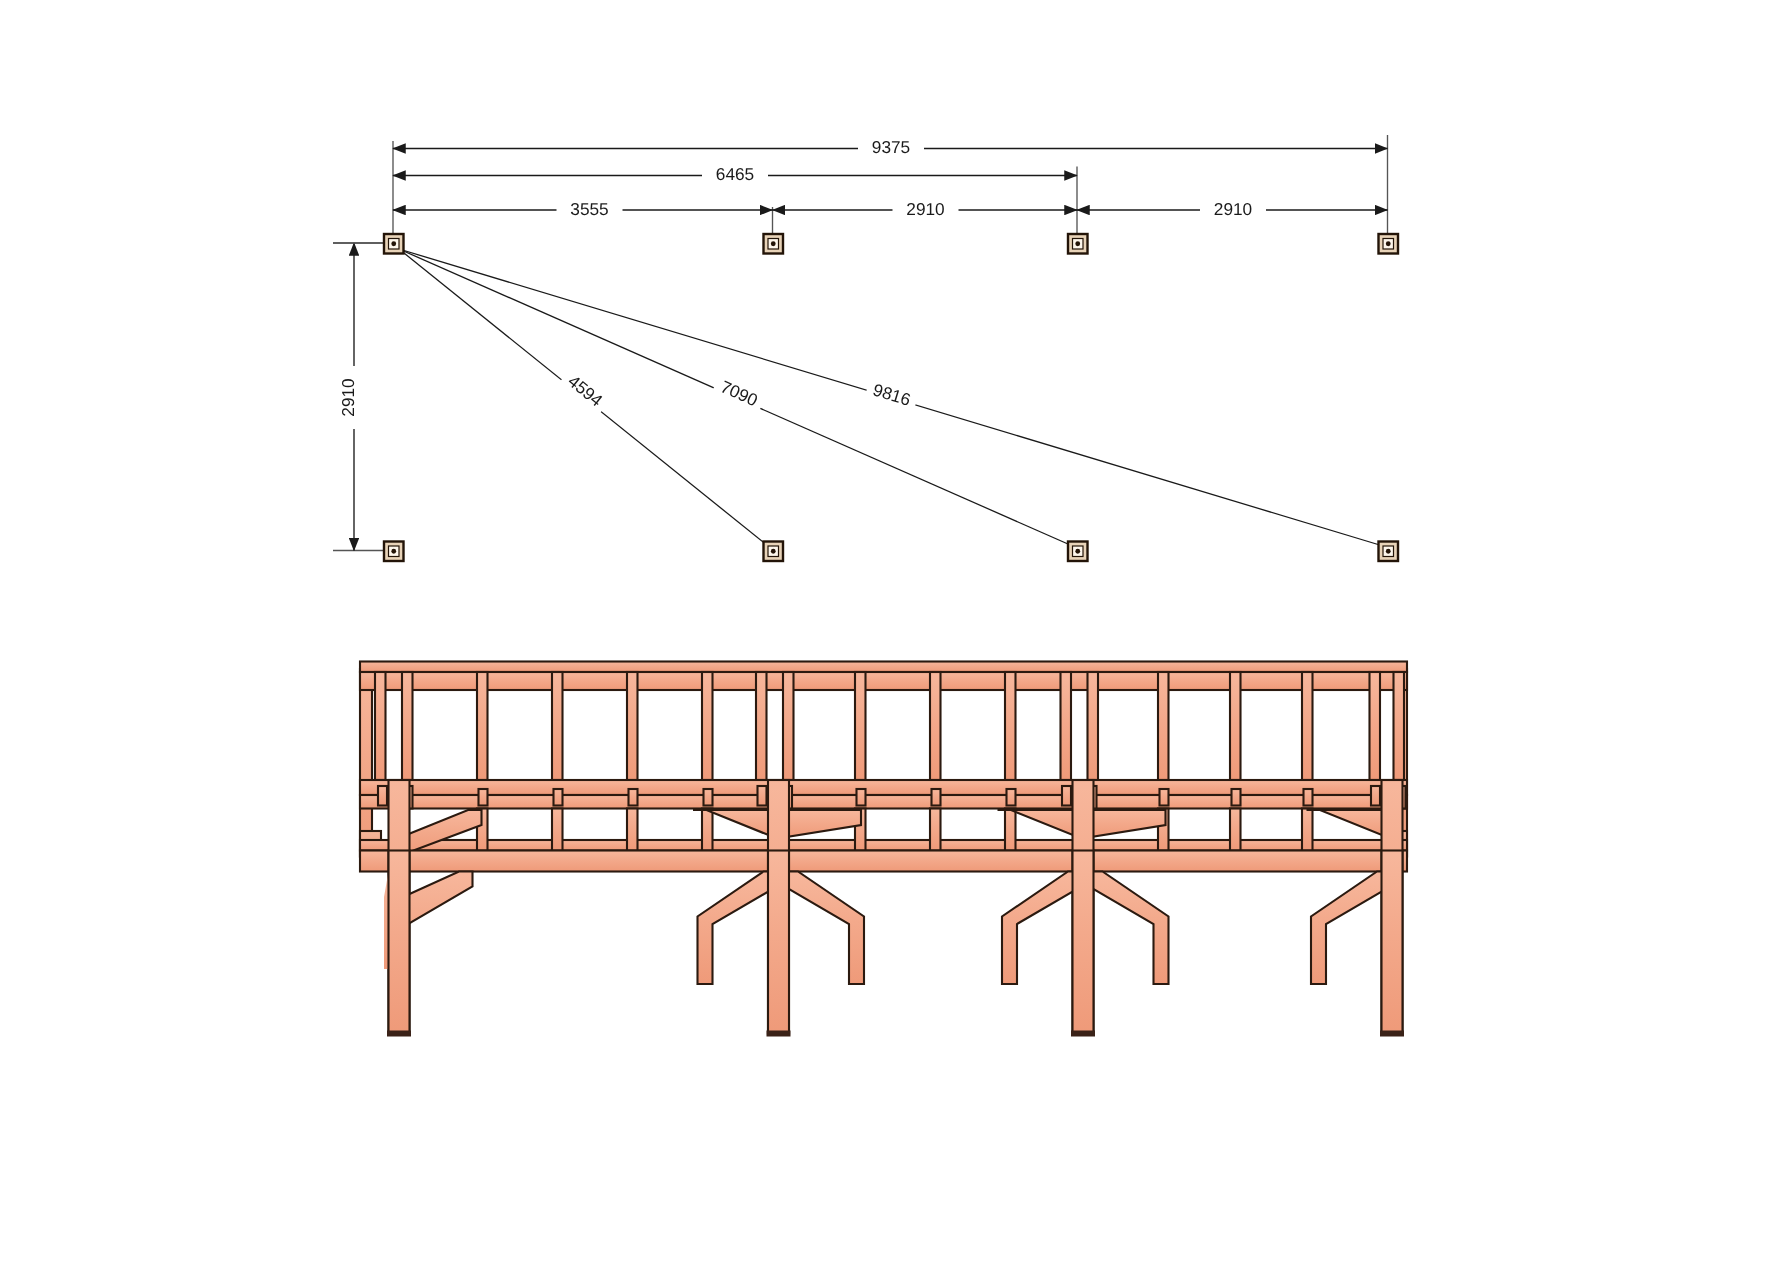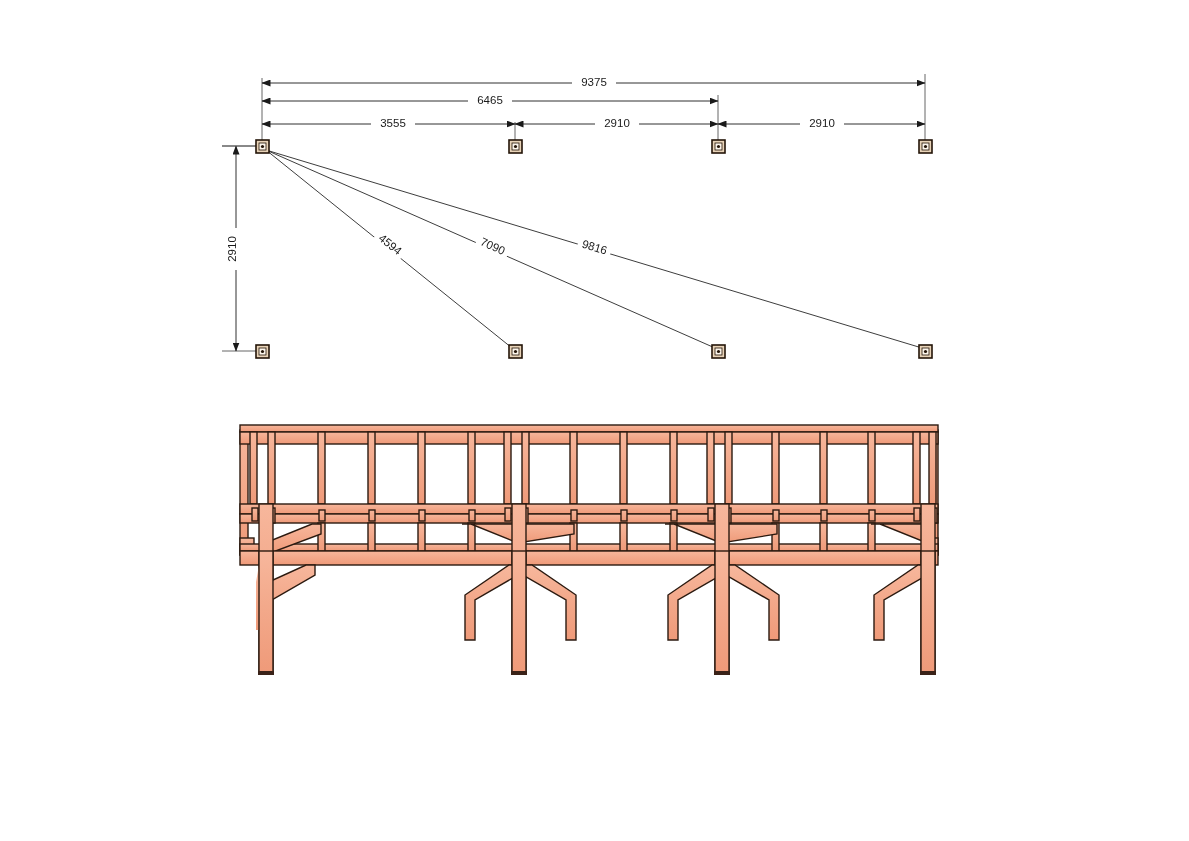--- a/index.html
+++ b/index.html
@@ -1,18 +1,18 @@
 <!DOCTYPE html>
 <html><head>
 <meta charset="utf-8">
 <style>
   html,body{margin:0;padding:0;background:#ffffff;}
   body{width:1189px;height:841px;position:relative;overflow:hidden;
        font-family:"Liberation Sans",sans-serif;}
-  #stage{position:absolute;left:0;top:0;width:1189px;height:802px;}
+  #stage{position:absolute;left:0;top:16px;width:1189px;height:802px;}
   svg{display:block;}
   .dimtext{font-family:"Liberation Sans",sans-serif;font-size:11.5px;fill:#1a1a1a;}
 </style>
 </head>
 <body>
 
 <div id="stage">
 <svg width="1189" height="841" viewBox="0 0 1189 841" xmlns="http://www.w3.org/2000/svg">
   <defs>
     <marker id="arrR" markerWidth="9" markerHeight="7" refX="8.5" refY="3.5" orient="auto" markerUnits="userSpaceOnUse">

